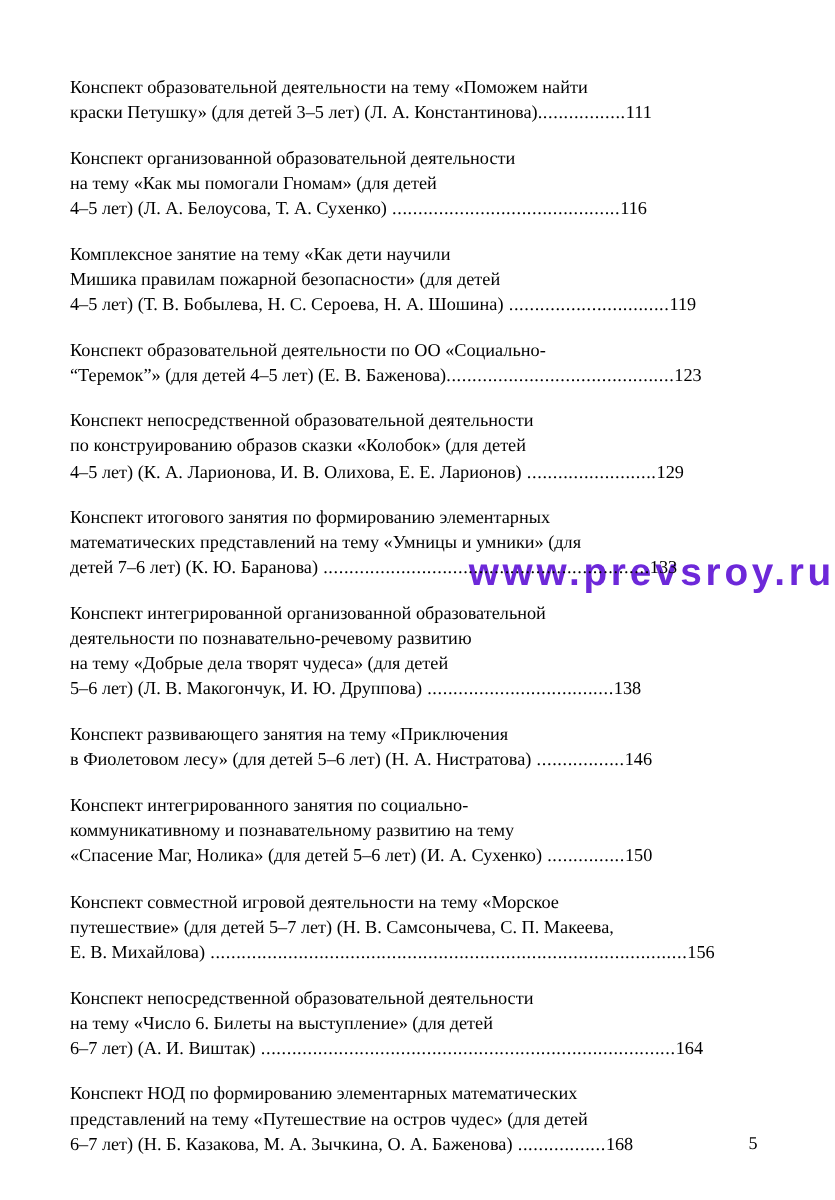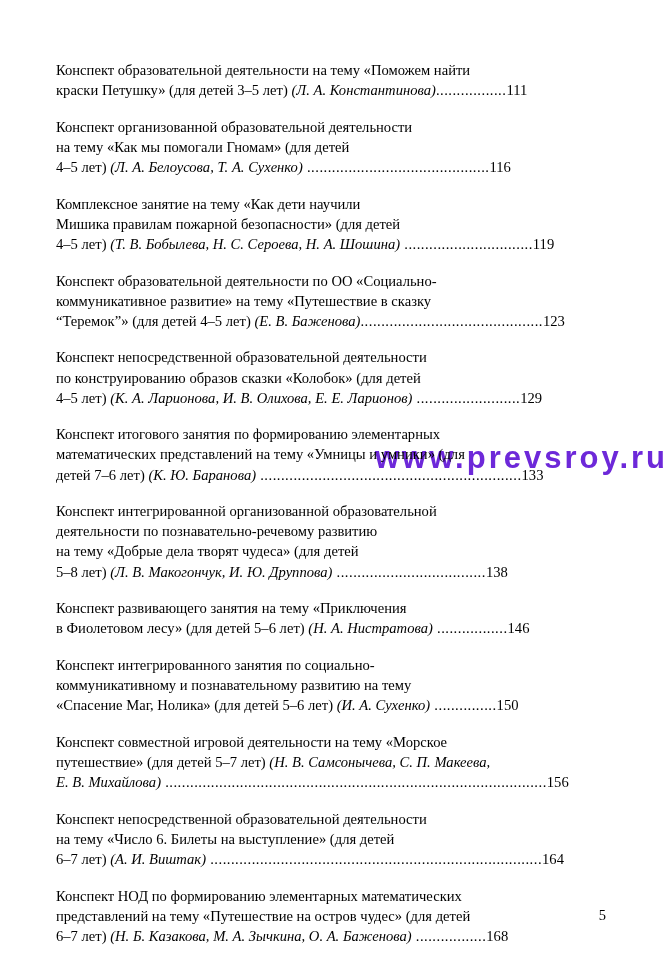--- a/index.html
+++ b/index.html
@@ -46,21 +46,20 @@
     margin-bottom: 16.5px;
     font-size: 14.6px;
     line-height: 1.38;
     text-align: left;
   }
   .entry .ln {
     display: block;
     white-space: nowrap;
   }
   .author {
-    font-style: italic;
   }
   .leader {
     letter-spacing: 0.5px;
   }
   .pg {
     font-style: normal;
   }
   .folio {
     position: absolute;
     right: 62px;
@@ -86,38 +85,37 @@
         <span class="ln"><span>на тему «Как мы помогали Гномам» (для детей</span></span>
         <span class="ln"><span>4–5 лет) </span><span class="author">(Л. А. Белоусова, Т. А. Сухенко)</span><span class="leader"> ............................................</span><span class="pg">116</span></span>
       </div>
       <div class="entry">
         <span class="ln"><span>Комплексное занятие на тему «Как дети научили</span></span>
         <span class="ln"><span>Мишика правилам пожарной безопасности» (для детей</span></span>
         <span class="ln"><span>4–5 лет) </span><span class="author">(Т. В. Бобылева, Н. С. Сероева, Н. А. Шошина)</span><span class="leader"> ...............................</span><span class="pg">119</span></span>
       </div>
       <div class="entry">
         <span class="ln"><span>Конспект образовательной деятельности по ОО «Социально-</span></span>
-        <span class="ln"><span>коммуникативное развитие» на тему «Путешествие в сказку</span></span>
         <span class="ln"><span>“Теремок”» (для детей 4–5 лет) </span><span class="author">(Е. В. Баженова)</span><span class="leader">............................................</span><span class="pg">123</span></span>
       </div>
       <div class="entry">
         <span class="ln"><span>Конспект непосредственной образовательной деятельности</span></span>
         <span class="ln"><span>по конструированию образов сказки «Колобок» (для детей</span></span>
         <span class="ln"><span>4–5 лет) </span><span class="author">(К. А. Ларионова, И. В. Олихова, Е. Е. Ларионов)</span><span class="leader"> .........................</span><span class="pg">129</span></span>
       </div>
       <div class="entry">
         <span class="ln"><span>Конспект итогового занятия по формированию элементарных</span></span>
         <span class="ln"><span>математических представлений на тему «Умницы и умники» (для</span></span>
         <span class="ln"><span>детей 7–6 лет) </span><span class="author">(К. Ю. Баранова)</span><span class="leader"> ...............................................................</span><span class="pg">133</span></span>
       </div>
       <div class="entry">
         <span class="ln"><span>Конспект интегрированной организованной образовательной</span></span>
         <span class="ln"><span>деятельности по познавательно-речевому развитию</span></span>
         <span class="ln"><span>на тему «Добрые дела творят чудеса» (для детей</span></span>
-        <span class="ln"><span>5–8 лет) </span><span class="author">(Л. В. Макогончук, И. Ю. Друппова)</span><span class="leader"> ....................................</span><span class="pg">138</span></span>
+        <span class="ln"><span>5–6 лет) </span><span class="author">(Л. В. Макогончук, И. Ю. Друппова)</span><span class="leader"> ....................................</span><span class="pg">138</span></span>
       </div>
       <div class="entry">
         <span class="ln"><span>Конспект развивающего занятия на тему «Приключения</span></span>
         <span class="ln"><span>в Фиолетовом лесу» (для детей 5–6 лет)  </span><span class="author">(Н. А. Нистратова)</span><span class="leader"> .................</span><span class="pg">146</span></span>
       </div>
       <div class="entry">
         <span class="ln"><span>Конспект интегрированного занятия по социально-</span></span>
         <span class="ln"><span>коммуникативному и познавательному развитию на тему</span></span>
         <span class="ln"><span>«Спасение Маг, Нолика» (для детей 5–6 лет) </span><span class="author">(И. А. Сухенко)</span><span class="leader"> ...............</span><span class="pg">150</span></span>
       </div>

